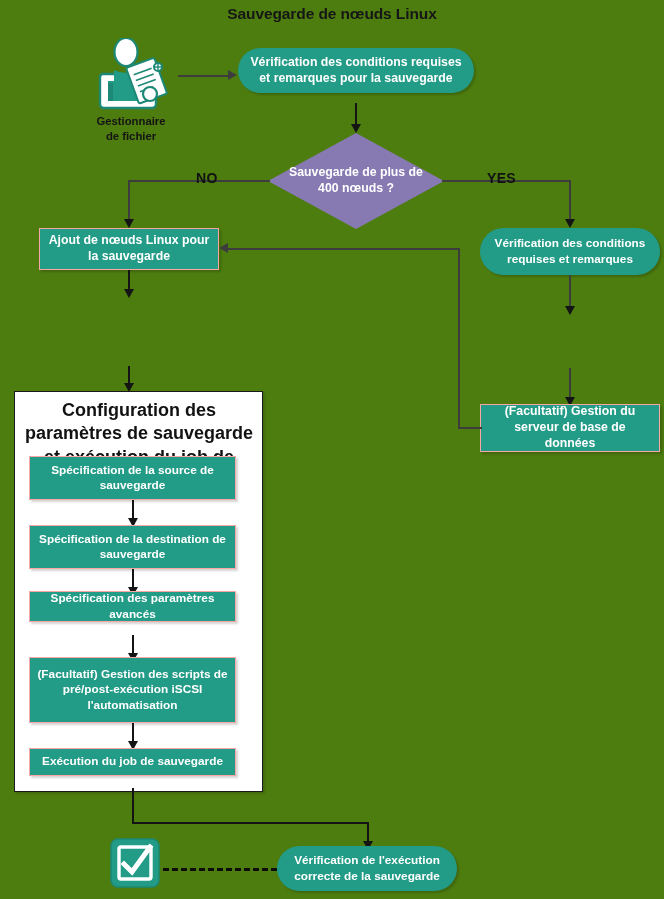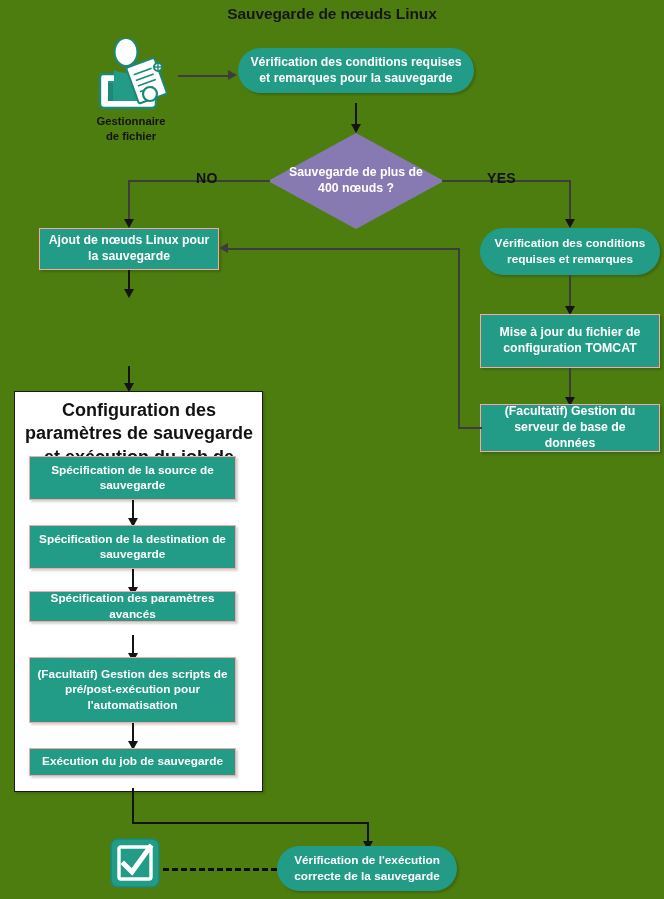--- a/index.html
+++ b/index.html
@@ -241,32 +241,31 @@
   <div class="arrow down" style="left:127.5px; top:518px;"></div>
 
   <div class="node small" style="left:29px; top:525px; width:207px; height:44px;">Spécification de la destination de sauvegarde</div>
   <div class="line v dark" style="left:132px; top:569px; height:21px;"></div>
   <div class="arrow down" style="left:127.5px; top:587px;"></div>
 
   <div class="node small" style="left:29px; top:591px; width:207px; height:31px;">Spécification des paramètres avancés</div>
   <div class="line v dark" style="left:132px; top:635px; height:21px;"></div>
   <div class="arrow down" style="left:127.5px; top:653px;"></div>
 
-  <div class="node small" style="left:29px; top:657px; width:207px; height:66px;">(Facultatif) Gestion des scripts de pré/post-exécution pour l'automatisation</div>
+  <div class="node small" style="left:29px; top:657px; width:207px; height:66px;">(Facultatif) Gestion des scripts de pré/post-exécution iSCSI l'automatisation</div>
   <div class="line v dark" style="left:132px; top:723px; height:21px;"></div>
   <div class="arrow down" style="left:127.5px; top:741px;"></div>
 
   <div class="node small" style="left:29px; top:748px; width:207px; height:28px;">Exécution du job de sauvegarde</div>
 
   <div class="node pill small" style="left:480px; top:228px; width:180px; height:47px;">Vérification des conditions requises et remarques</div>
 
   <div class="line v" style="left:569px; top:275px; height:34px;"></div>
   <div class="arrow down" style="left:564.5px; top:306px;"></div>
 
-  <div class="node" style="left:480px; top:314px; width:180px; height:54px;">Mise à jour du fichier de configuration TOMCAT</div>
 
   <div class="line v" style="left:569px; top:368px; height:32px;"></div>
   <div class="arrow down" style="left:564.5px; top:397px;"></div>
 
   <div class="node" style="left:480px; top:404px; width:180px; height:48px;">(Facultatif) Gestion du serveur de base de données</div>
 
   <div class="line h" style="left:458px; top:427px; width:24px;"></div>
   <div class="line v" style="left:458px; top:248px; height:180px;"></div>
   <div class="line h" style="left:228px; top:248px; width:231px;"></div>
   <div class="arrow left" style="left:219px; top:243px;"></div>

